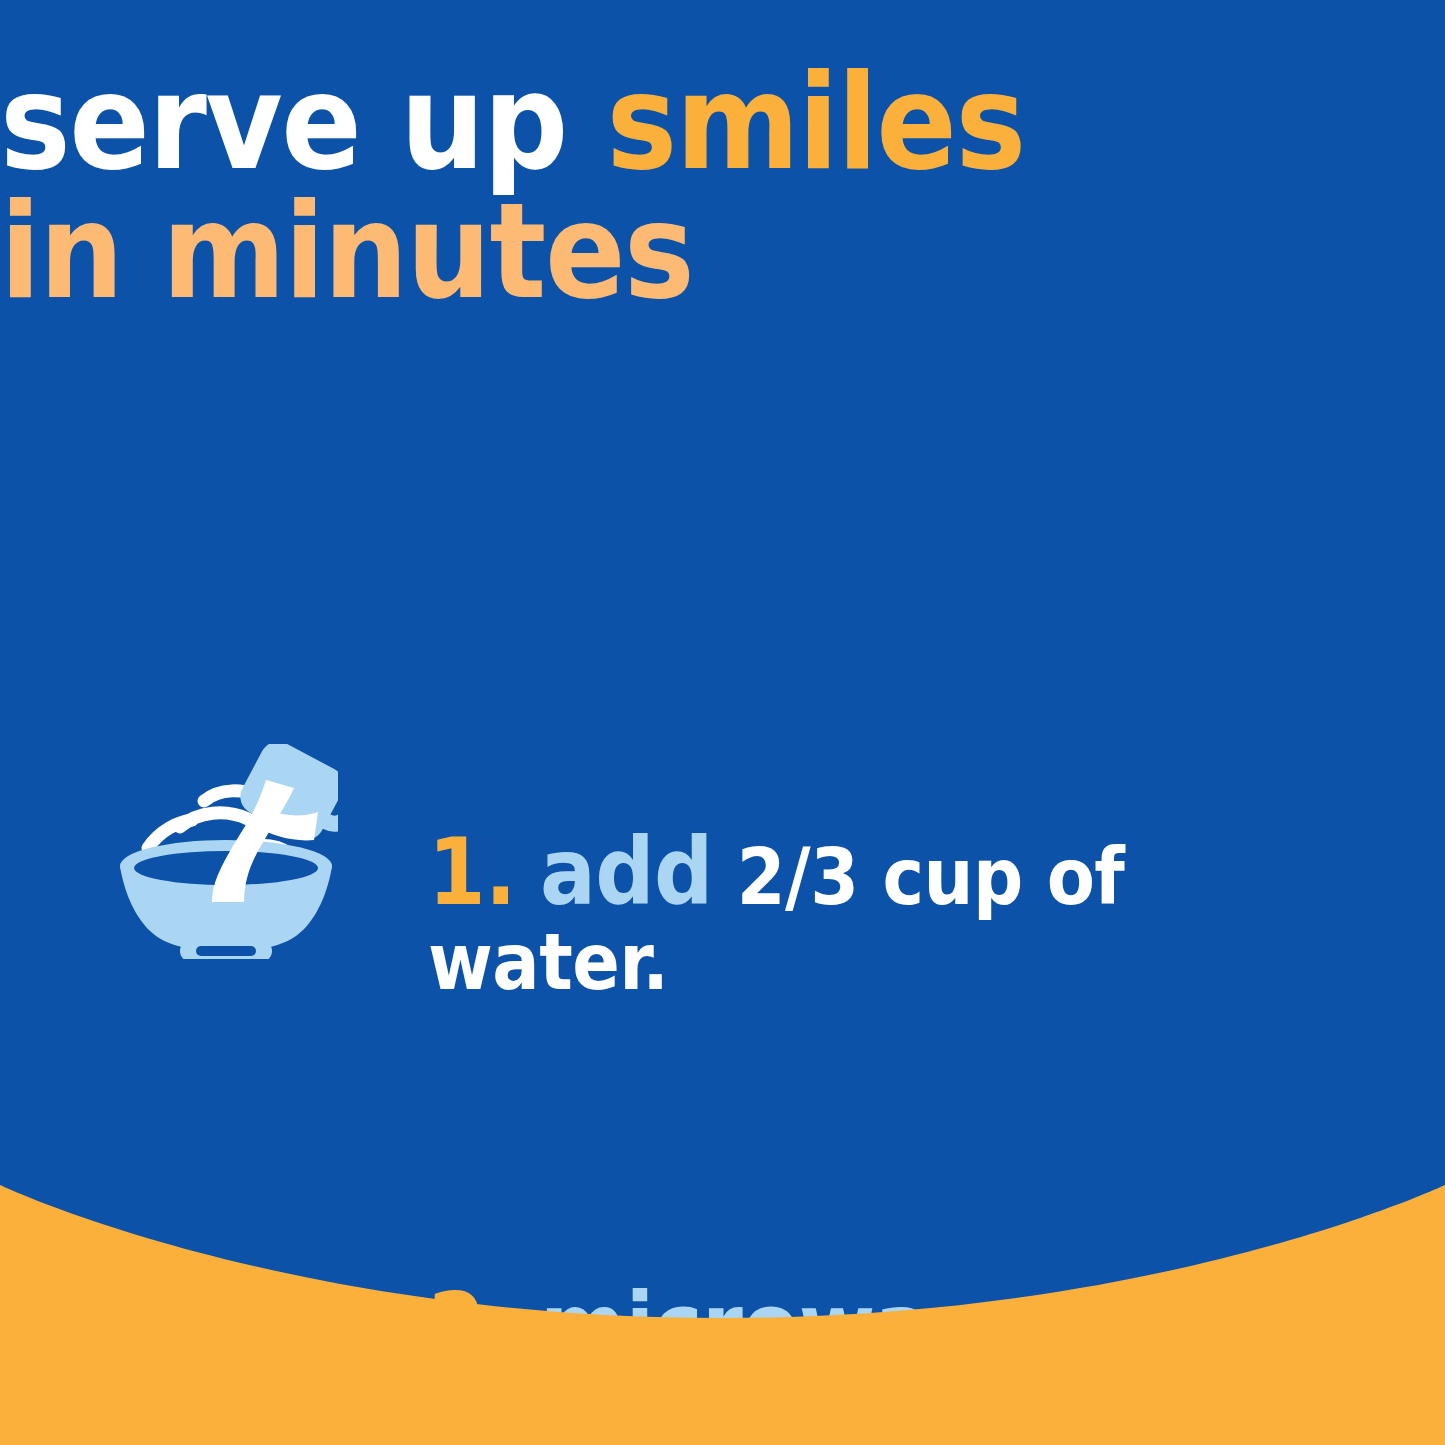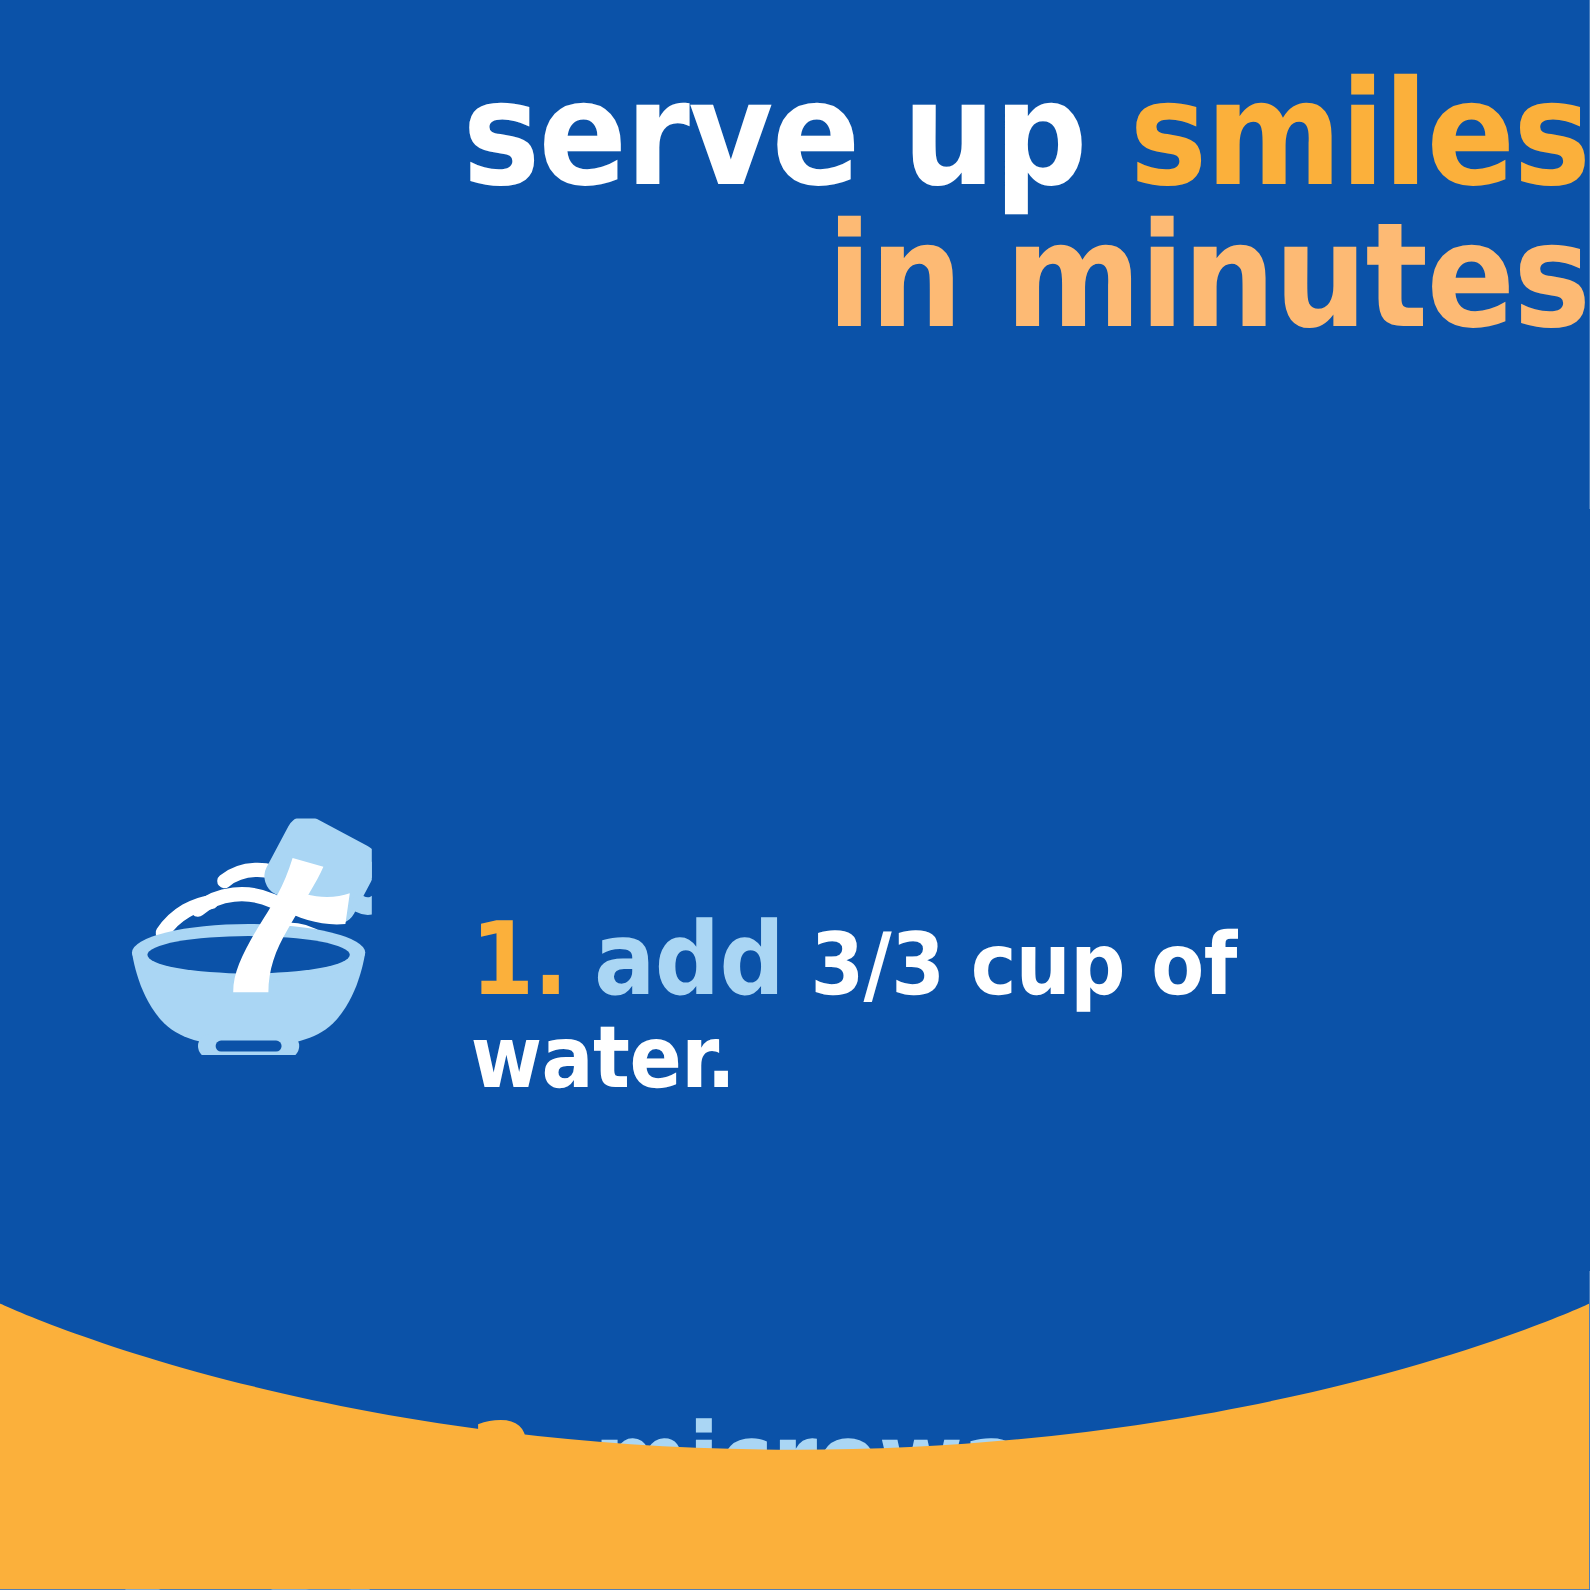--- a/index.html
+++ b/index.html
@@ -31,21 +31,21 @@
     overflow: hidden;
   }
   #wave-svg { display: block; }
 
   
   #headline {
     position: absolute;
     left: 0;
     top: 58px;
     width: 1445px;
-    text-align: right;
+    text-align: left;
     line-height: 0.98;
     letter-spacing: -1.5px;
   }
   .hl-line {
     display: block;
     font-weight: 800;
     font-size: 132px;
     font-stretch: condensed;
   }
   .hl-white { color: #FFFFFF; }
@@ -123,21 +123,21 @@
         </g>
 
         <path d="M158,36 C150,62 140,78 126,100 C112,124 104,140 104,158 L136,158 C136,138 142,120 154,100 C168,76 180,58 186,44 Z" fill="#FFFFFF"></path>
         <path d="M150,62 C170,72 194,74 210,68 L206,96 C186,98 164,92 148,82 Z" fill="#FFFFFF"></path>
       </svg>
     </div>
 
     <div class="step-text" id="text-1">
       <span class="num num-big" style="color: rgb(251, 176, 59);">1.</span>
       <span class="verb verb-big" style="color: rgb(170, 214, 244);">add</span>
-      <span class="body" style="color: rgb(255, 255, 255);">3/3 cup of water.</span>
+      <span class="body" style="color: rgb(255, 255, 255);">2/3 cup of water.</span>
     </div>
   </div>
 
   <div class="step" id="step-2">
 
     <div class="step-icon" id="icon-2">
       <svg width="226" height="128" viewBox="0 0 226 128" xmlns="http://www.w3.org/2000/svg">
 
         <rect x="2" y="4" width="222" height="120" rx="12" fill="#AAD6F4"></rect>
 

